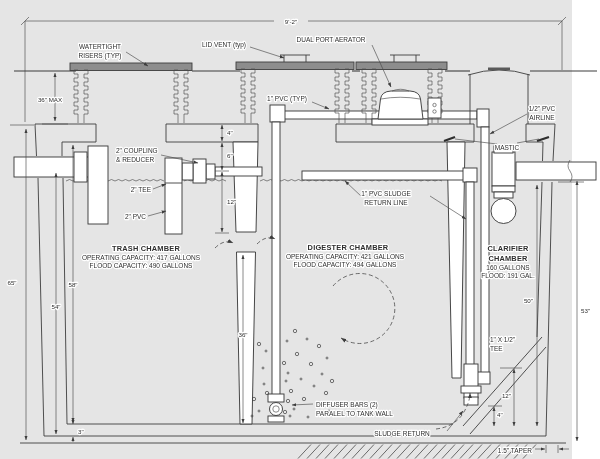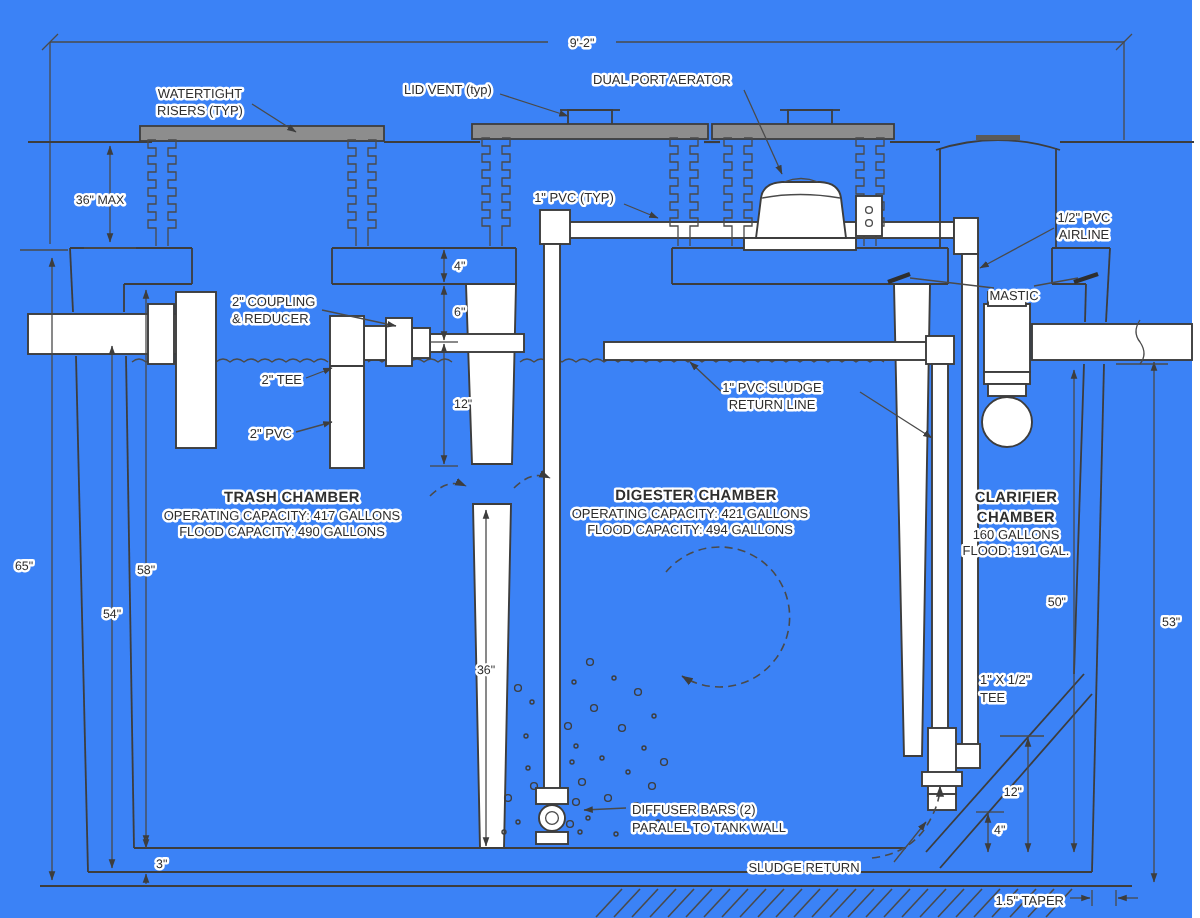--- a/index.html
+++ b/index.html
@@ -1,16 +1,16 @@
 <!DOCTYPE html>
 <html><head>
 <meta charset="utf-8">
 <style>
   html,body{margin:0;padding:0;background:#fff;width:600px;height:459px;overflow:hidden;}
-  #sheet{position:relative;width:596px;height:459px;background:#3b82f6;}
+  #sheet{position:relative;width:540px;height:459px;background:#e5e5e5;padding-left:32px;}
   svg{position:absolute;left:0;top:0;}
   svg{font-family:"Liberation Sans", sans-serif;}
   .ln{stroke:#3d3d3d;stroke-width:0.9;fill:none;}
   .tn{stroke:#4a4a4a;stroke-width:0.65;fill:none;}
   .pp{stroke:#3d3d3d;stroke-width:0.95;fill:#ffffff;}
   .wl{stroke:#3d3d3d;stroke-width:0.95;fill:#ffffff;}
   .dash{stroke:#4a4a4a;stroke-width:0.8;fill:none;stroke-dasharray:4 2.6;}
   .lbl{font-size:6.5px;fill:#2e2e2e;stroke:#fff;stroke-width:2.4px;paint-order:stroke;stroke-linejoin:round;}
   .ttl{font-size:7.4px;font-weight:bold;letter-spacing:.2px;}
   .dimt{font-size:6.2px;}

